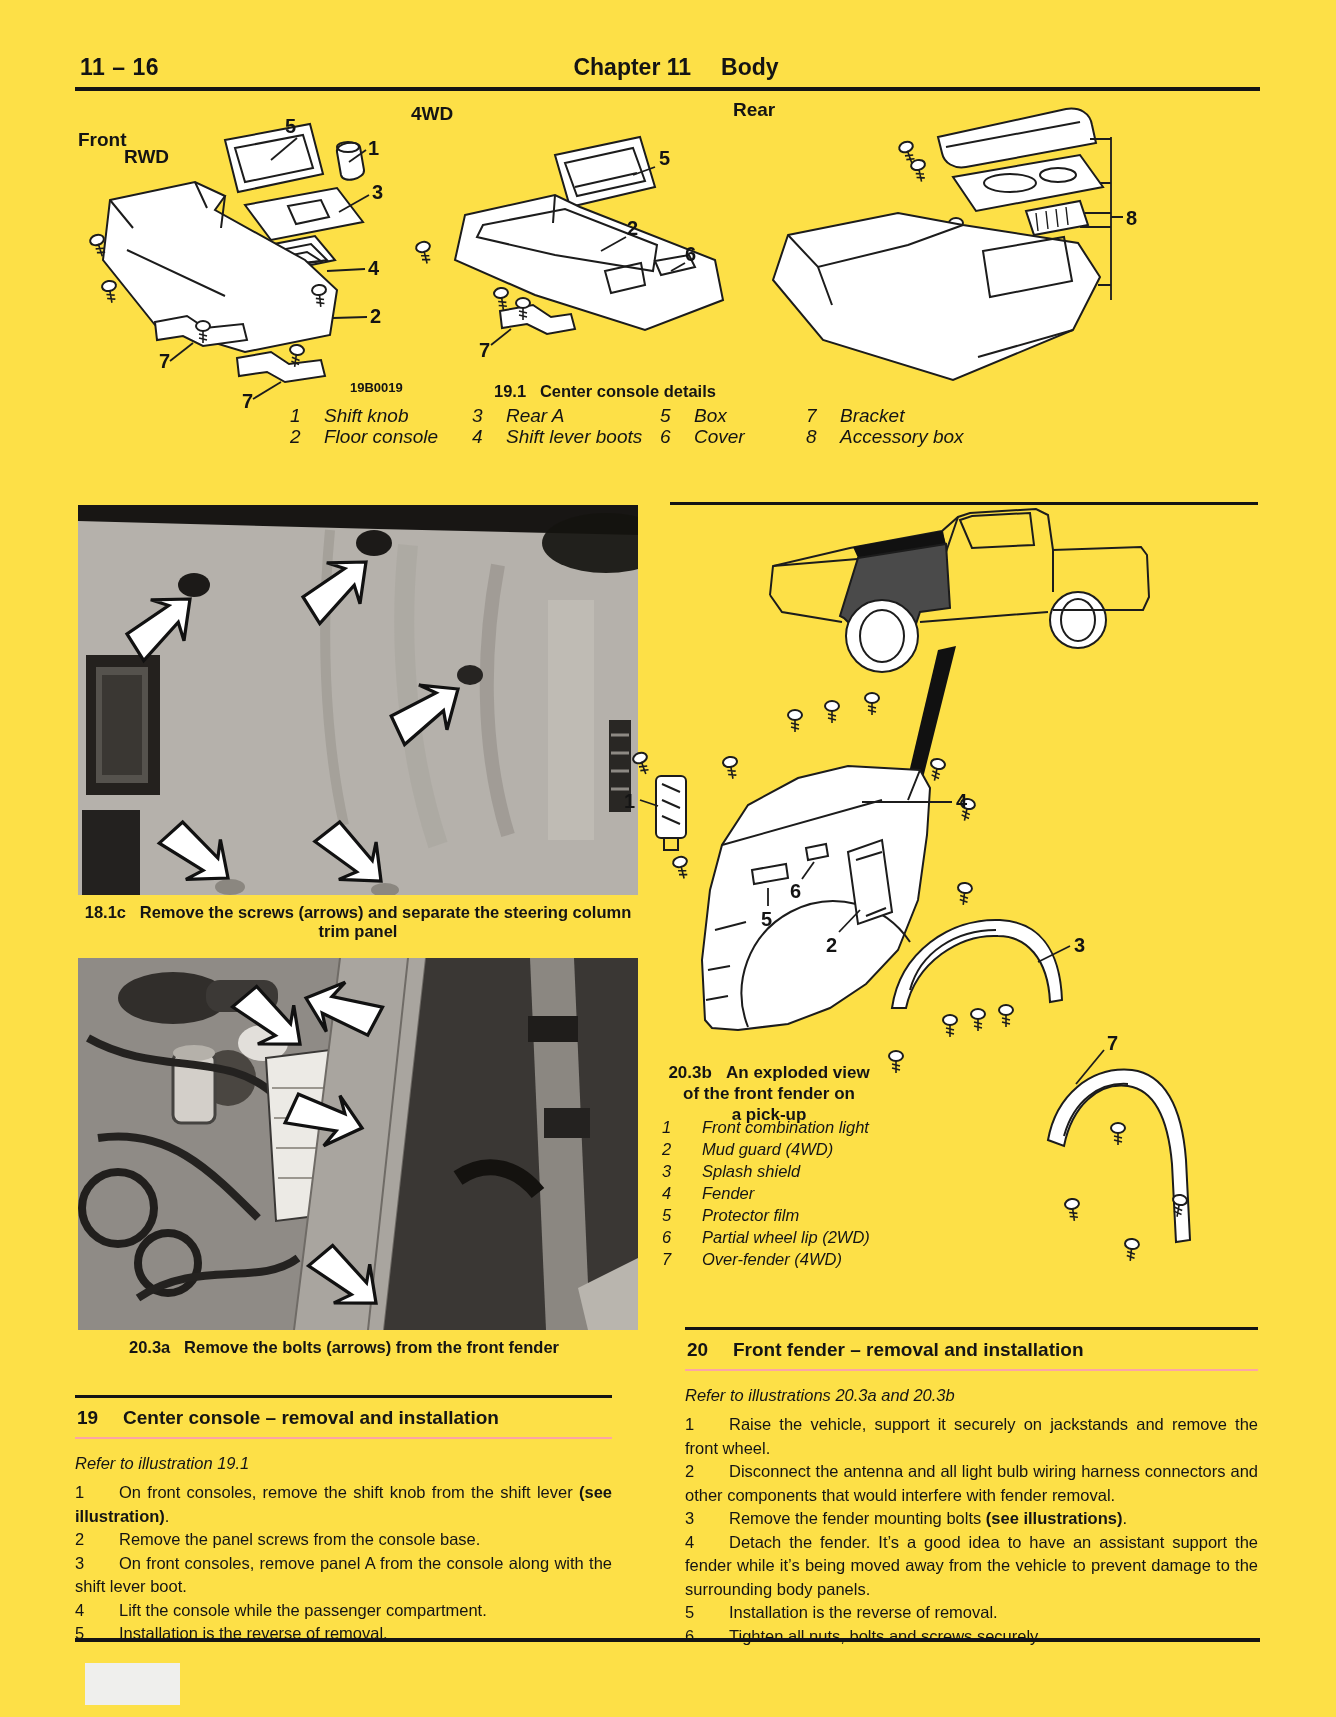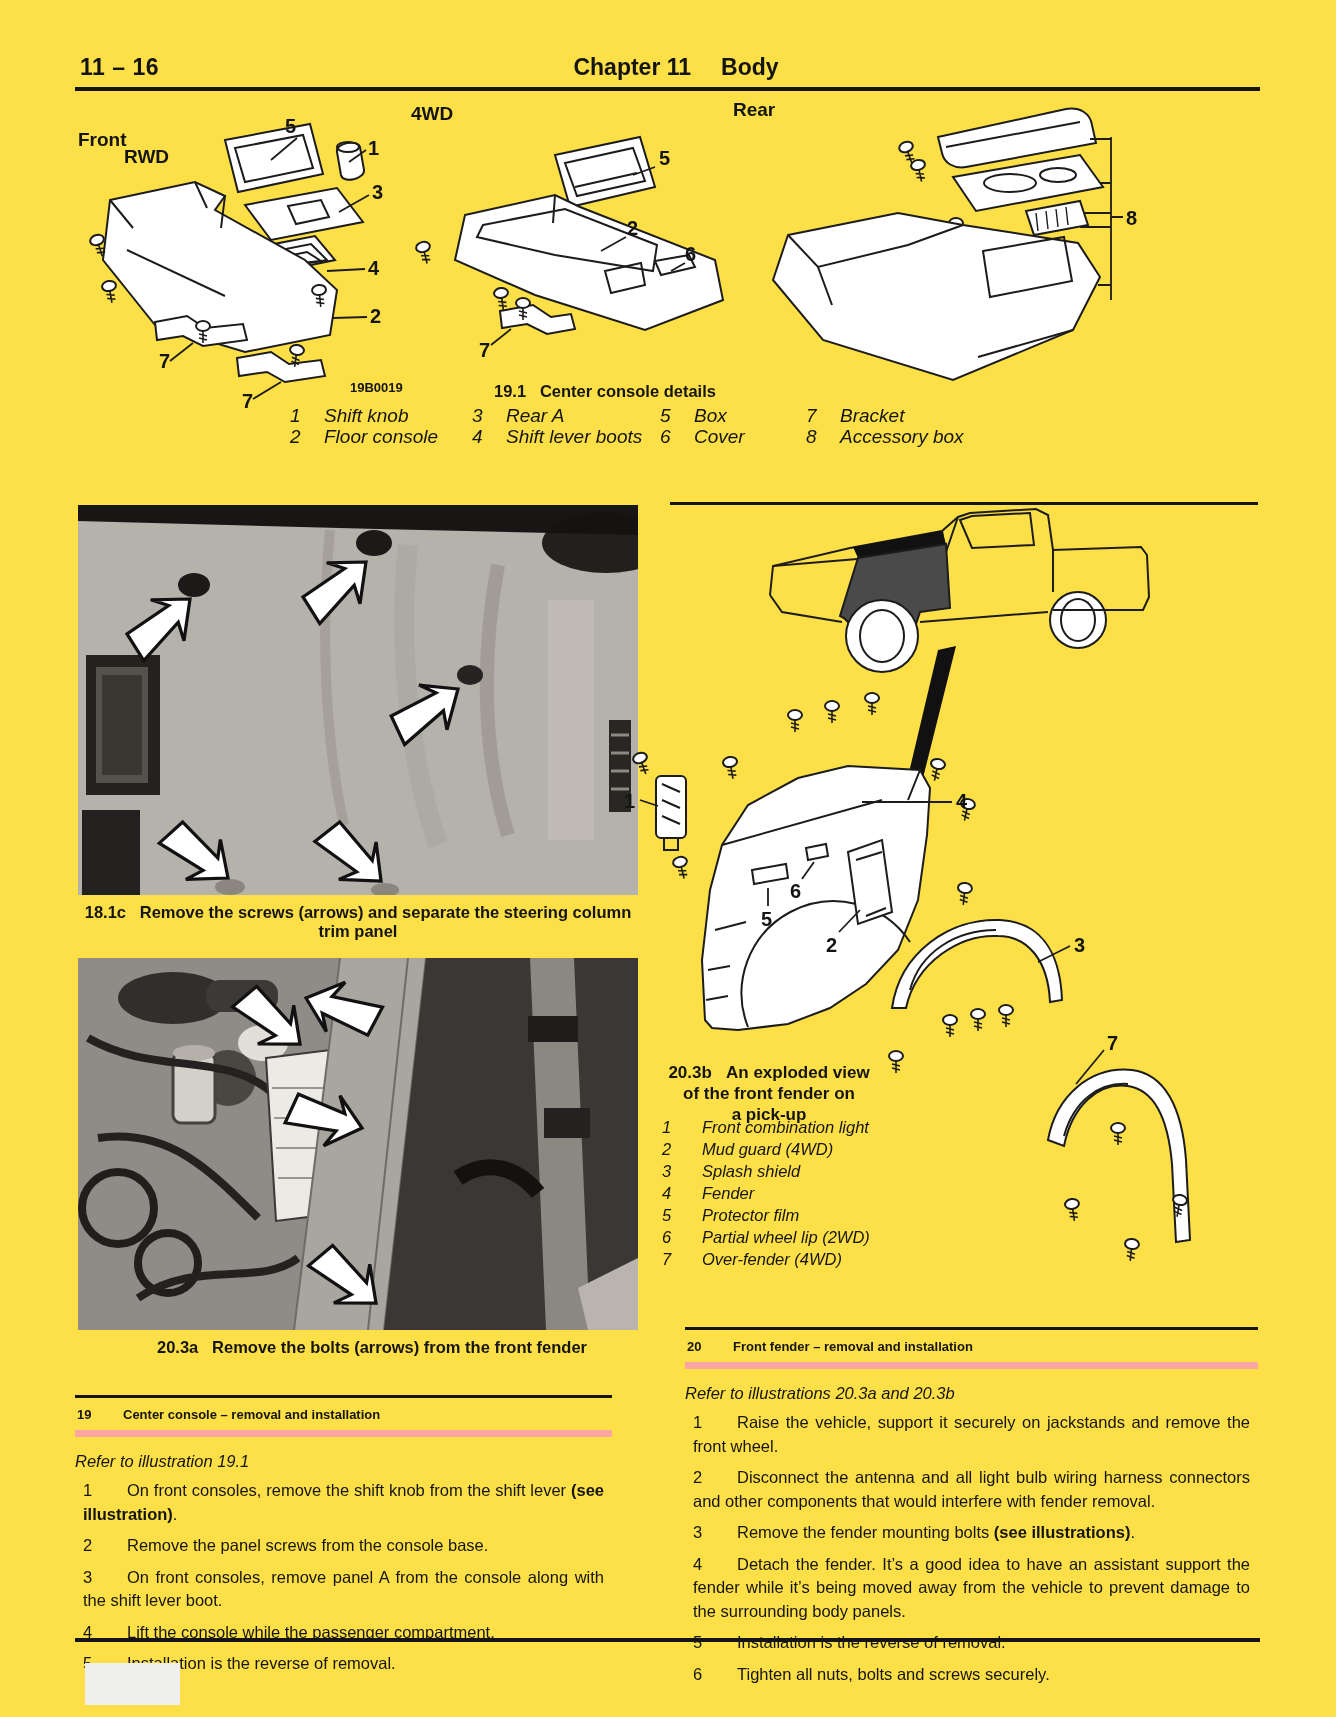--- a/index.html
+++ b/index.html
@@ -10,25 +10,25 @@
   .hdr-title{left:0;right:0;top:54px;text-align:center;font-size:23px;font-weight:bold;padding-left:16px;}
   .hdr-title .gap{display:inline-block;width:30px;}
   .rule{background:#141414;}
   .figcap{font-weight:bold;font-size:16.5px;}
   .cap-center{text-align:center;}
   .leg-col{position:absolute;font-style:italic;font-size:19px;line-height:20.5px;white-space:nowrap;}
   .leg-num{display:inline-block;width:34px;}
   .fender-cap{line-height:21px;font-size:17px;text-align:center;font-weight:bold;margin-top:16px;}
   .fender-leg{font-style:italic;font-size:16.5px;line-height:22px;}
   .fender-leg .leg-num{width:40px;}
-  .sec-head{border-top:3px solid #141414;border-bottom:7px solid #fca5a5;
-            padding:9px 2px 8px 2px;font-size:13px;font-weight:bold;}
+  .sec-head{border-top:3px solid #141414;border-bottom:2px solid #fca5a5;
+            padding:9px 2px 8px 2px;font-size:19px;font-weight:bold;}
   .sec-head .snum{display:inline-block;min-width:46px;}
   .refer{font-style:italic;font-size:16.5px;margin:15px 0 8px 0;}
-  .step{margin:8px;text-align:justify;font-size:16.5px;line-height:23.5px;}
+  .step{margin:0;text-align:justify;font-size:16.5px;line-height:23.5px;}
   .step .snum{display:inline-block;min-width:44px;font-style:normal;}
   svg text{font-family:"Liberation Sans",sans-serif;font-weight:bold;fill:#141414;}
   svg .callout{font-size:20px;}
   svg .biglabel{font-size:19px;}
   svg .code{font-size:13px;}
   svg .ln{stroke:#1c1c1c;stroke-width:2;fill:none;}
   svg .lnw{stroke:#1c1c1c;stroke-width:2;fill:#ffffff;}
   svg .leader{stroke:#1c1c1c;stroke-width:1.8;fill:none;}
 </style>
 </head>
@@ -242,21 +242,21 @@
     <rect x="466" y="150" width="46" height="30" fill="#242220"></rect>
     <path d="M380,220 C410,200 440,210 460,235" stroke="#14120f" stroke-width="16" fill="none"></path>
     <polygon points="500,330 560,300 560,372 510,372" fill="#b9b5ae"></polygon>
     <g fill="#ffffff" stroke="#111111" stroke-width="2.4">
       <use href="#arwB" transform="translate(228,40) rotate(198) scale(1.35)"></use>
       <use href="#arwB" transform="translate(222,86) rotate(40) scale(1.35)"></use>
       <use href="#arwB" transform="translate(284,170) rotate(15) scale(1.35)"></use>
       <use href="#arwB" transform="translate(298,345) rotate(40) scale(1.35)"></use>
     </g>
   </svg>
-  <div class="abs figcap cap-center" style="left:92px;top:1338px;width:560px;">
+  <div class="abs figcap cap-center" style="left:64px;top:1338px;width:560px;">
     <span>20.3a</span>&nbsp;&nbsp;&nbsp;<span>Remove the bolts (arrows) from the front fender</span>
   </div>
 
   <svg class="abs" style="left:620px;top:500px;" width="640" height="800" viewBox="0 0 640 800">
     <defs>
       <g id="scD">
           <ellipse cx="0" cy="0" rx="7" ry="5" class="lnw"></ellipse>
           <path d="M0,4 L0,17 M-4,8 L4,10 M-4,12 L4,14" class="ln" style="stroke-width:1.6"></path>
         </g>
     </defs>

